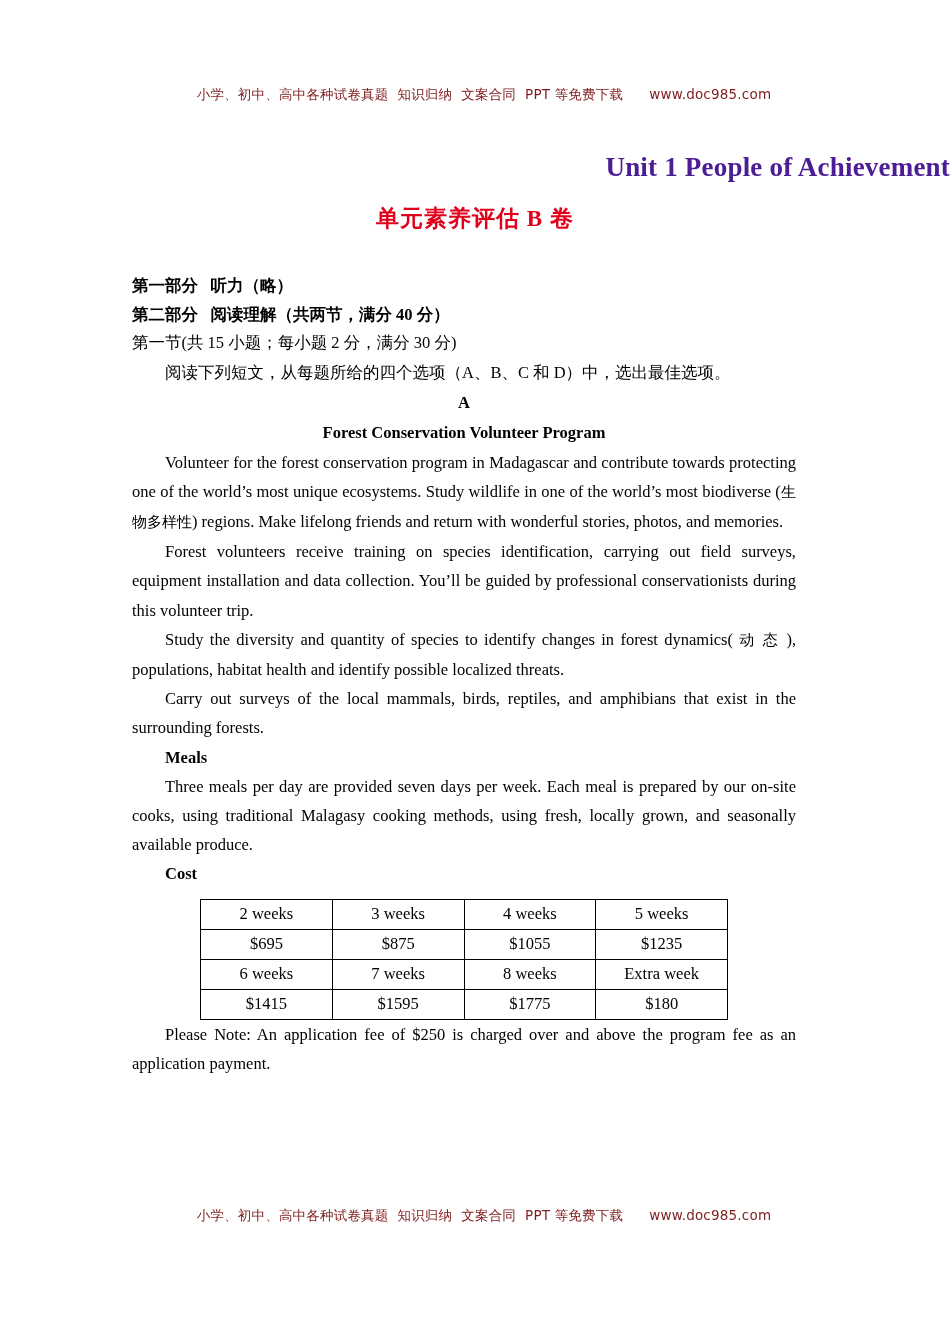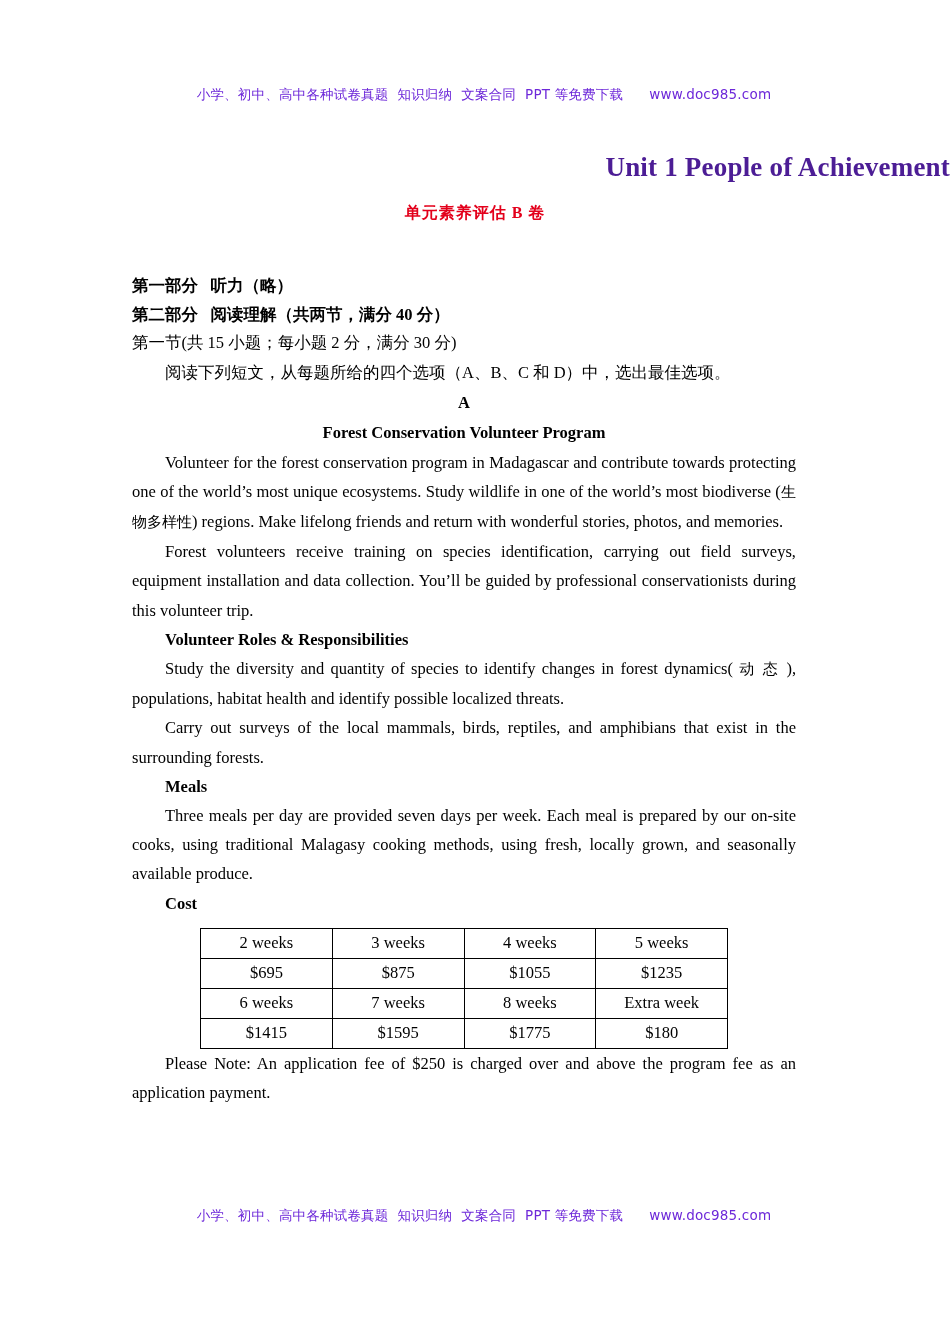--- a/index.html
+++ b/index.html
@@ -22,21 +22,21 @@
   }
 
   
   .running {
     position: absolute;
     left: 0;
     width: 950px;
     text-align: center;
     font-family: "DejaVu Sans", "Liberation Sans", sans-serif;
     font-size: 13.5px;
-    color: #6d28d9;
+    color: #7f1d1d;
     letter-spacing: 0.2px;
     white-space: pre;
   }
   .running .url {
     margin-left: 26px;
   }
   .running-header { top: 70px; }
   .running-footer { top: 1191px; }
 
   
@@ -50,21 +50,21 @@
     font-weight: bold;
     color: #4c1d95;
     letter-spacing: 0.2px;
   }
   .doc-subtitle {
     position: absolute;
     left: 0;
     top: 203px;
     width: 950px;
     text-align: center;
-    font-size: 16px;
+    font-size: 23px;
     font-weight: bold;
     color: #E3001B;
     letter-spacing: 1px;
   }
 
   
   .content {
     position: absolute;
     left: 132px;
     top: 272px;
@@ -167,21 +167,20 @@
     <div class="line-bold">第二部分   阅读理解（共两节，满分 40 分）</div>
     <div class="line-plain">第一节(共 15 小题；每小题 2 分，满分 30 分)</div>
     <div class="line-indent2">阅读下列短文，从每题所给的四个选项（A、B、C 和 D）中，选出最佳选项。</div>
 
     <div class="center-label">A</div>
     <div class="center-heading">Forest Conservation Volunteer Program</div>
 
     <p class="para">Volunteer for the forest conservation program in Madagascar and contribute towards protecting one of the world’s most unique ecosystems. Study wildlife in one of the world’s most biodiverse (<span class="cjk">生物多样性</span>) regions. Make lifelong friends and return with wonderful stories, photos, and memories.</p>
     <p class="para">Forest volunteers receive training on species identification, carrying out field surveys, equipment installation and data collection. You’ll be guided by professional conservationists during this volunteer trip.</p>
 
-    <p class="sub-head">Volunteer Roles &amp; Responsibilities</p>
     <p class="para">Study the diversity and quantity of species to identify changes in forest dynamics( <span class="cjk">动</span> <span class="cjk">态</span> ), populations, habitat health and identify possible localized threats.</p>
     <p class="para">Carry out surveys of the local mammals, birds, reptiles, and amphibians that exist in the surrounding forests.</p>
 
     <p class="sub-head">Meals</p>
     <p class="para">Three meals per day are provided seven days per week. Each meal is prepared by our on-site cooks, using traditional Malagasy cooking methods, using fresh, locally grown, and seasonally available produce.</p>
 
     <p class="sub-head">Cost</p>
 
     <div class="table-wrap">
       <table class="cost">

